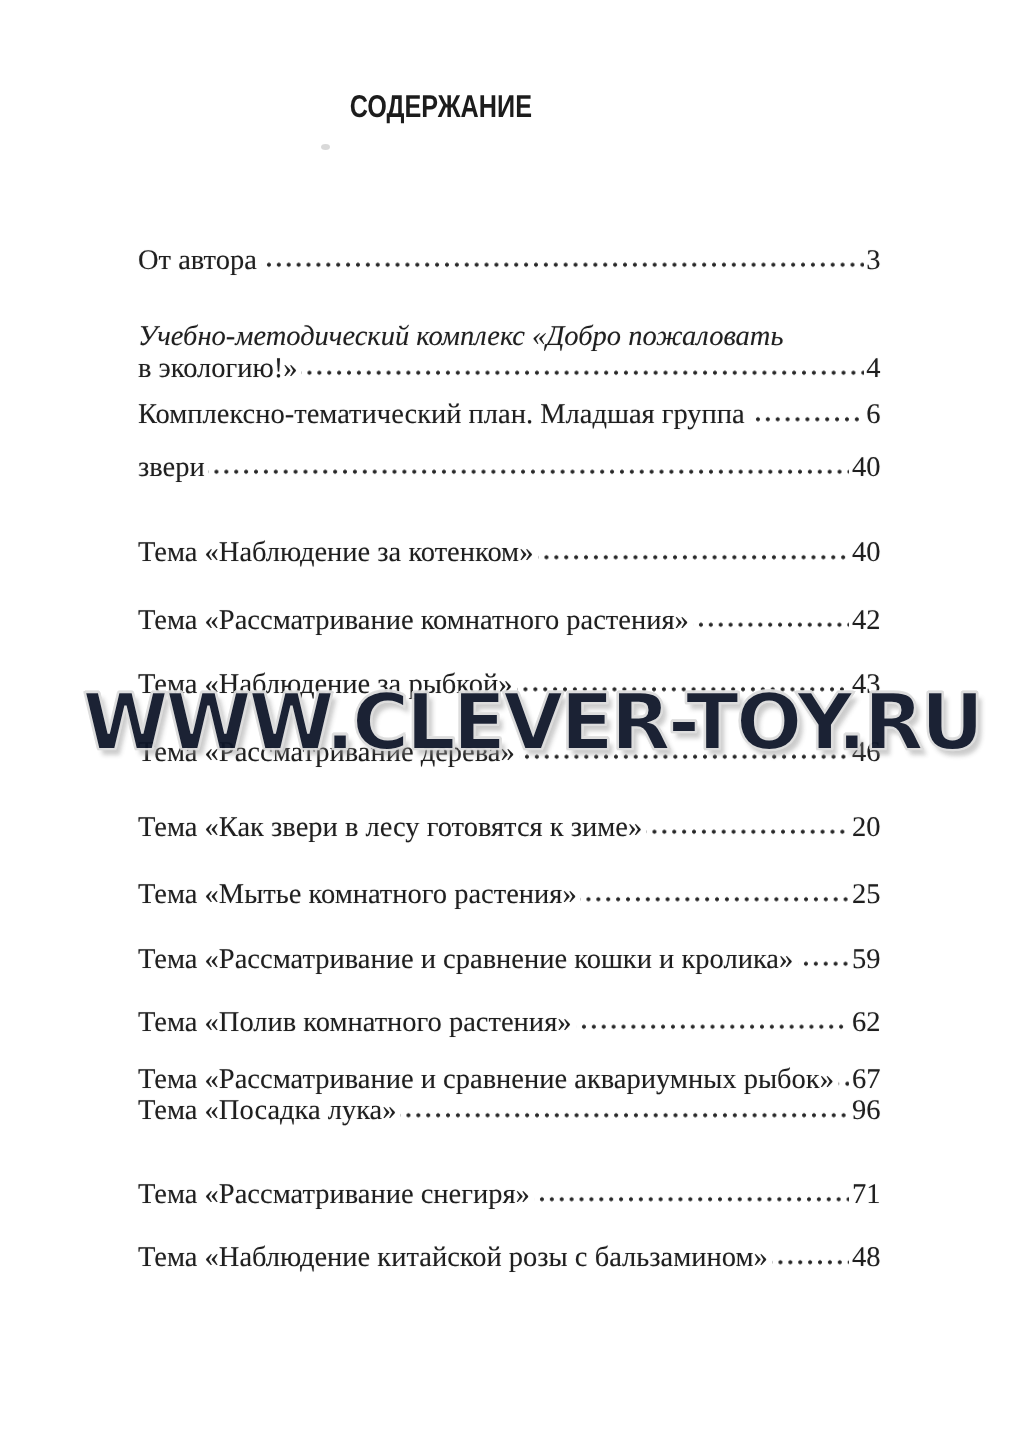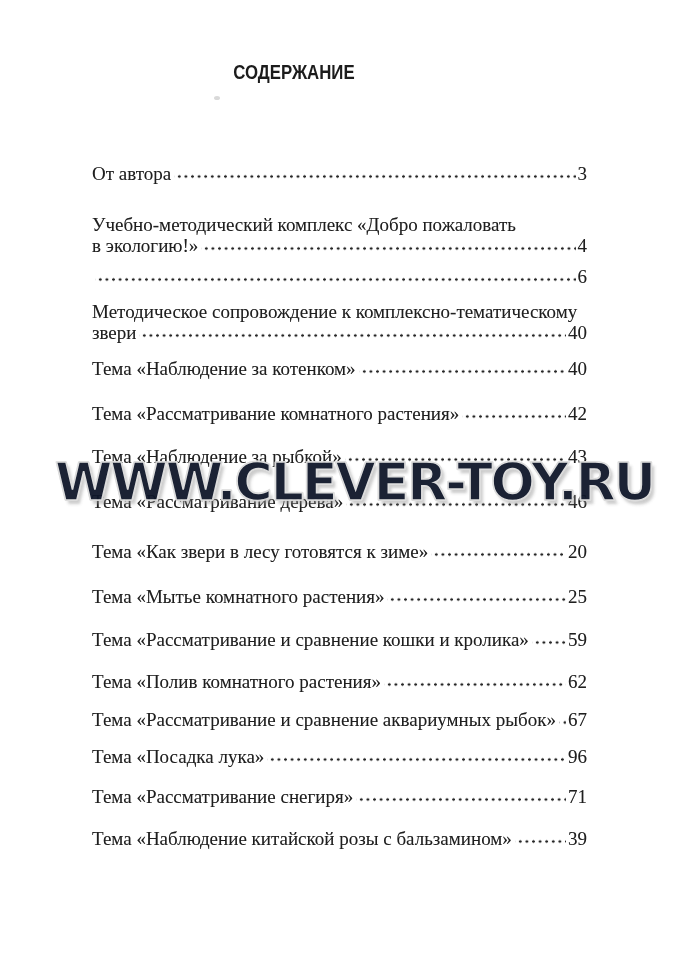--- a/index.html
+++ b/index.html
@@ -34,21 +34,21 @@
     position: absolute;
     left: 92px;
     top: 0;
     width: 495px;
     height: 100%;
     font-size: 19px;
     line-height: 21px;
     text-shadow: 0 0 0.6px rgba(40,40,40,0.35);
   }
   .entry { position: absolute; left: 0; right: 0; }
-  .l1 { white-space: nowrap; }
+  .l1 { white-space: nowrap; font-style: italic; }
   .row { display: flex; width: 100%; }
   .t { white-space: nowrap; flex: 0 0 auto; }
   .dots {
     flex: 1 1 auto;
     min-width: 6px;
     margin: 0 2px 0 3px;
     background-image: radial-gradient(circle, #262626 1.05px, rgba(0,0,0,0) 1.5px);
     background-size: 6.6px 6.6px;
     background-repeat: repeat-x;
     background-position: left 2px bottom 4px;
@@ -107,27 +107,27 @@
       <div class="l1">Учебно-методический комплекс «Добро пожаловать</div>
       <div class="row">
         <span class="t">в экологию!»</span>
         <span class="dots"></span>
         <span class="pg">4</span>
       </div>
     </div>
 
     <div class="entry" style="top:266px">
       <div class="row">
+        <span class="t">Комплексно-тематический план. Младшая группа</span>
         <span class="dots"></span>
         <span class="pg">6</span>
       </div>
     </div>
 
     <div class="entry" style="top:301px">
-      <div class="l1">Методическое сопровождение к комплексно-тематическому</div>
       <div class="row">
         <span class="t">звери</span>
         <span class="dots"></span>
         <span class="pg">40</span>
       </div>
     </div>
 
     <div class="entry" style="top:358px">
       <div class="row">
         <span class="t">Тема «Наблюдение за котенком»</span>
@@ -193,41 +193,41 @@
     </div>
 
     <div class="entry" style="top:709px">
       <div class="row">
         <span class="t">Тема «Рассматривание и сравнение аквариумных рыбок»</span>
         <span class="dots"></span>
         <span class="pg">67</span>
       </div>
     </div>
 
-    <div class="entry" style="top:746px">
+    <div class="entry" style="top:730px">
       <div class="row">
         <span class="t">Тема «Посадка лука»</span>
         <span class="dots"></span>
         <span class="pg">96</span>
       </div>
     </div>
 
     <div class="entry" style="top:786px">
       <div class="row">
         <span class="t">Тема «Рассматривание снегиря»</span>
         <span class="dots"></span>
         <span class="pg">71</span>
       </div>
     </div>
 
     <div class="entry" style="top:828px">
       <div class="row">
         <span class="t">Тема «Наблюдение китайской розы с бальзамином»</span>
         <span class="dots"></span>
-        <span class="pg">39</span>
+        <span class="pg">48</span>
       </div>
     </div>
 
   </div>
 
   <div class="watermark">WWW.CLEVER-TOY.RU</div>
 
 </div>
 
 </body></html>

